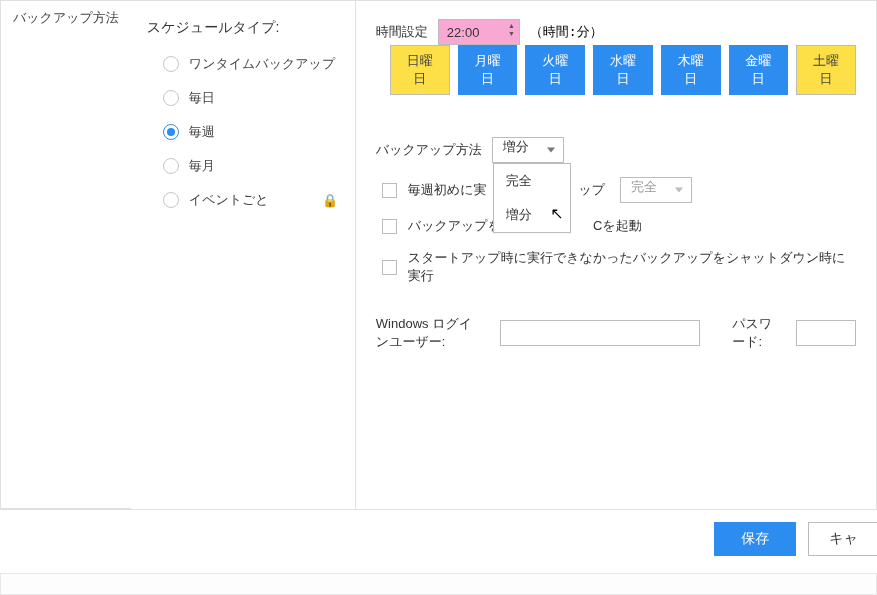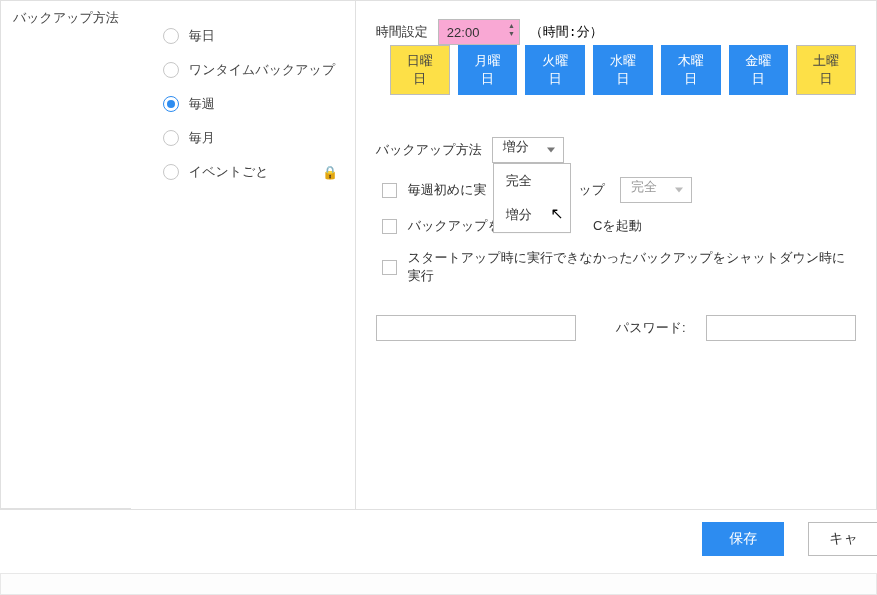--- a/index.html
+++ b/index.html
@@ -200,21 +200,21 @@
     background: #fff;
     flex: 1;
     padding: 0 6px;
   }
   .login-row .field-user { width: 200px; flex:0 0 auto; }
 
   .footer {
     position: absolute;
     left: 0; right: 0;
     top: 516px;
-    display: flex; justify-content: flex-end; gap: 24px;
+    display: flex; justify-content: flex-end; gap: 12px;
     padding: 6px 0;
   }
   .btn {
     height: 34px;
     min-width: 82px;
     padding: 0 20px;
     border: 1px solid #bcbcbc;
     background: #fff;
     color: #333;
     cursor: pointer;
@@ -242,28 +242,29 @@
   }
 </style>
 </head>
 <body>
 
 <div class="window">
   <div class="titlebar">バックアップ方法</div>
 
   <div class="body">
     <div class="sidebar">
-
+      <div class="sb-heading">スケジュールタイプ:</div>
+
+      <div class="radio-row">
+        <span class="radio"></span>
+        <span class="radio-label">ワンタイムバックアップ</span>
+      </div>
       <div class="radio-row">
         <span class="radio"></span>
         <span class="radio-label">毎日</span>
-      </div>
-      <div class="radio-row">
-        <span class="radio"></span>
-        <span class="radio-label">ワンタイムバックアップ</span>
       </div>
       <div class="radio-row">
         <span class="radio checked"></span>
         <span class="radio-label">毎週</span>
       </div>
       <div class="radio-row">
         <span class="radio"></span>
         <span class="radio-label">毎月</span>
       </div>
       <div class="radio-row" style="justify-content:flex-start;">
@@ -332,20 +333,21 @@
         <span style="width:70px;"></span>
         <span class="chk-label">Cを起動</span>
       </div>
 
       <div class="chk-row">
         <span class="check"></span>
         <span class="chk-label">スタートアップ時に実行できなかったバックアップをシャットダウン時に実行</span>
       </div>
 
       <div class="login-row">
+        <span class="label">Windows ログインユーザー:</span>
         <input class="text-input field-user" style="">
         <span style="width:20px;"></span>
         <span class="label">パスワード:</span>
         <input class="text-input" style="width: 60px;">
       </div>
     </div>
   </div>
 </div>
 
 <div class="footer">

